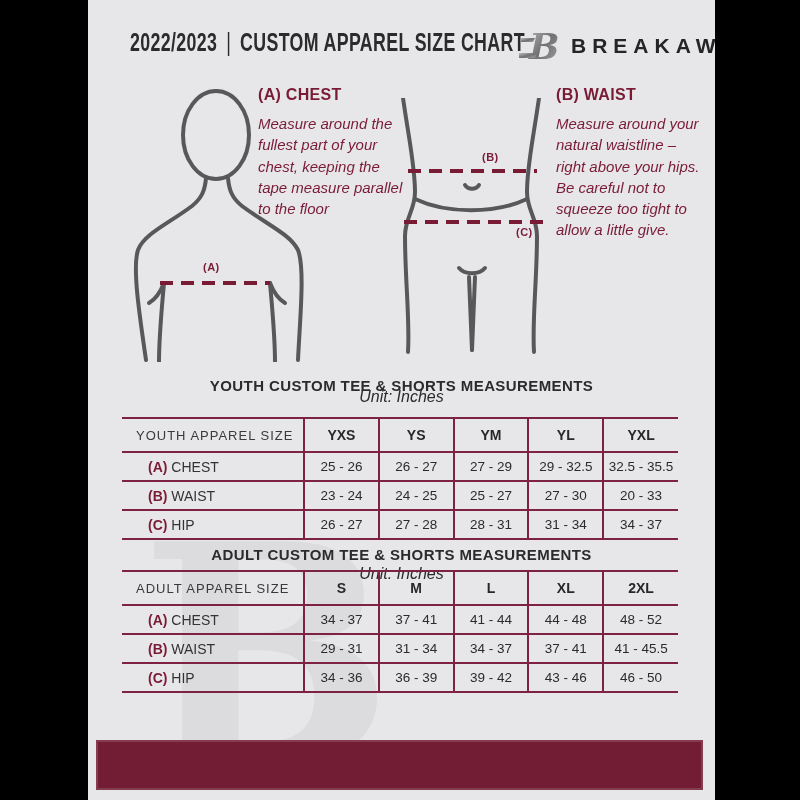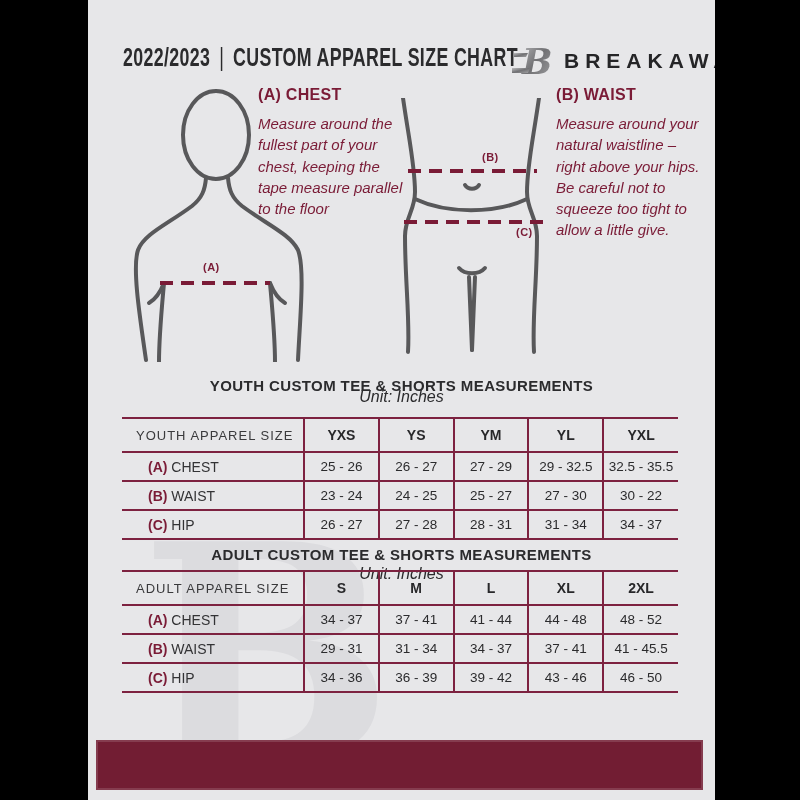--- a/index.html
+++ b/index.html
@@ -2,21 +2,21 @@
 <html><head>
 <meta charset="utf-8">
 <style>
   * { margin:0; padding:0; box-sizing:border-box; }
   html,body { width:800px; height:800px; background:#000; font-family:"Liberation Sans",sans-serif; overflow:hidden; }
   .page { position:absolute; left:88px; top:0; width:627px; height:800px; background:#e7e7e9; overflow:hidden; }
 
   .watermark { position:absolute; left:52px; top:505px; font-family:"DejaVu Serif",serif; font-weight:bold;
                font-size:300px; line-height:1; color:#dcdcdf; z-index:0; }
 
-  .hdr { position:absolute; top:24px; left:8px; width:100%; height:44px; z-index:2;margin-top:15px; }
+  .hdr { position:absolute; top:24px; left:15px; width:100%; height:44px; z-index:2; }
   .hdr-title { position:absolute; left:27px; top:3px; font-size:24px; font-weight:bold; color:#2b2b2d;
                white-space:nowrap; transform:scaleX(0.74) scaleY(1.1); transform-origin:left top; letter-spacing:0.5px; }
   .hdr-title .pipe { font-weight:normal; margin:0 12px; color:#2b2b2d; }
   .logo { position:absolute; left:415px; top:1px; }
   .brand { position:absolute; left:468px; top:10px; font-size:21px; font-weight:bold; letter-spacing:6px; color:#252527; }
 
   .fig { position:absolute; z-index:1; }
   .fig path, .fig ellipse { fill:none; stroke:#58585a; stroke-width:4; stroke-linecap:round; }
   .fig .dash { stroke:#7a1b36; stroke-width:4; stroke-dasharray:13 8; stroke-linecap:butt; }
   .mlabel { position:absolute; font-size:11px; font-weight:bold; color:#7a1b36; z-index:2; letter-spacing:0.5px; }
@@ -144,21 +144,21 @@
           <td>27 - 29</td>
           <td>29 - 32.5</td>
           <td>32.5 - 35.5</td>
         </tr>
         <tr>
           <td class="row-label"><span class="prefix">(B)</span> WAIST</td>
           <td>23 - 24</td>
           <td>24 - 25</td>
           <td>25 - 27</td>
           <td>27 - 30</td>
-          <td>30 - 22</td>
+          <td>20 - 33</td>
         </tr>
         <tr>
           <td class="row-label"><span class="prefix">(C)</span> HIP</td>
           <td>26 - 27</td>
           <td>27 - 28</td>
           <td>28 - 31</td>
           <td>31 - 34</td>
           <td>34 - 37</td>
         </tr>
       </tbody>

